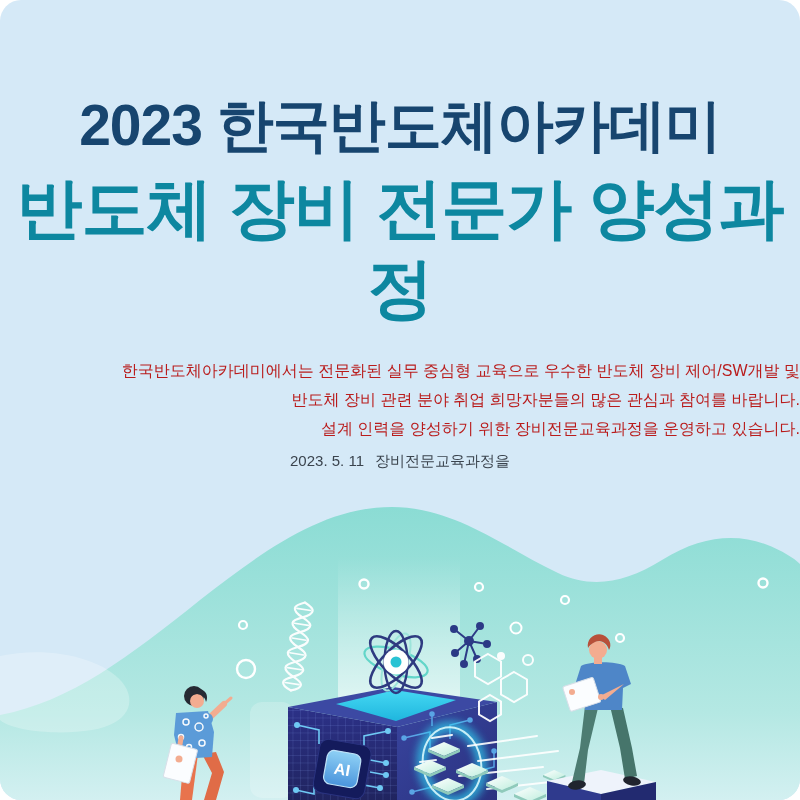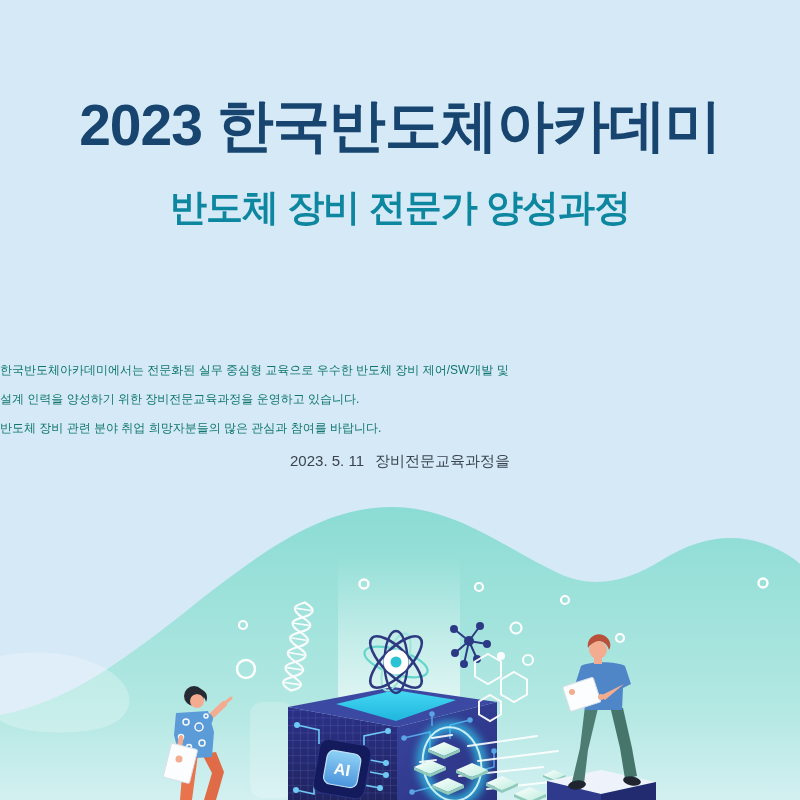--- a/index.html
+++ b/index.html
@@ -1,43 +1,44 @@
 <!DOCTYPE html>
 <html><head>
 <meta charset="utf-8">
 <style>
   html,body{margin:0;padding:0;}
   .poster{
     position:relative;width:800px;height:800px;overflow:hidden;
     background:#d5e9f7;
     font-family:"Liberation Sans","DejaVu Sans",sans-serif;
+    border-radius:21px;
   }
   .titles{position:absolute;top:82px;left:0;width:100%;text-align:center;font-weight:800;letter-spacing:-1px;}
   .t1{display:block;font-size:57px;line-height:86px;color:#17456f;}
-  .t2{display:block;font-size:37px;line-height:80px;color:#0d87a0;}
-  .intro{position:absolute;top:356px;left:0;width:100%;text-align:left;font-size:12px;line-height:29px;color:#0f766e;}
+  .t2{display:block;font-size:66px;line-height:80px;color:#0d87a0;}
+  .intro{position:absolute;top:356px;left:0;width:100%;text-align:right;font-size:16px;line-height:29px;color:#b91c1c;}
   .intro span{display:block;}
   .footerline{position:absolute;top:452px;left:0;width:100%;text-align:center;font-size:15px;color:#3b444e;}
   .footerline .date{margin-right:11px;}
   .illus{position:absolute;left:0;bottom:0;width:800px;height:330px;display:block;}
 </style>
 </head>
 <body>
 
 <div class="poster">
 
   <div class="titles">
     <span class="t1">2023 한국반도체아카데미</span>
     <span class="t2">반도체 장비 전문가 양성과정</span>
   </div>
 
   <div class="intro">
     <span>한국반도체아카데미에서는 전문화된 실무 중심형 교육으로 우수한 반도체 장비 제어/SW개발 및</span>
+    <span>반도체 장비 관련 분야 취업 희망자분들의 많은 관심과 참여를 바랍니다.</span>
     <span>설계 인력을 양성하기 위한 장비전문교육과정을 운영하고 있습니다.</span>
-    <span>반도체 장비 관련 분야 취업 희망자분들의 많은 관심과 참여를 바랍니다.</span>
   </div>
 
   <div class="footerline">
     <span class="date">2023. 5. 11</span><span>장비전문교육과정을</span>
   </div>
 
   <svg class="illus" viewBox="0 0 800 330">
     <defs>
       <linearGradient id="waveGrad" x1="0" y1="0" x2="0" y2="1">
         <stop offset="0" stop-color="#8bdcd4"></stop>

